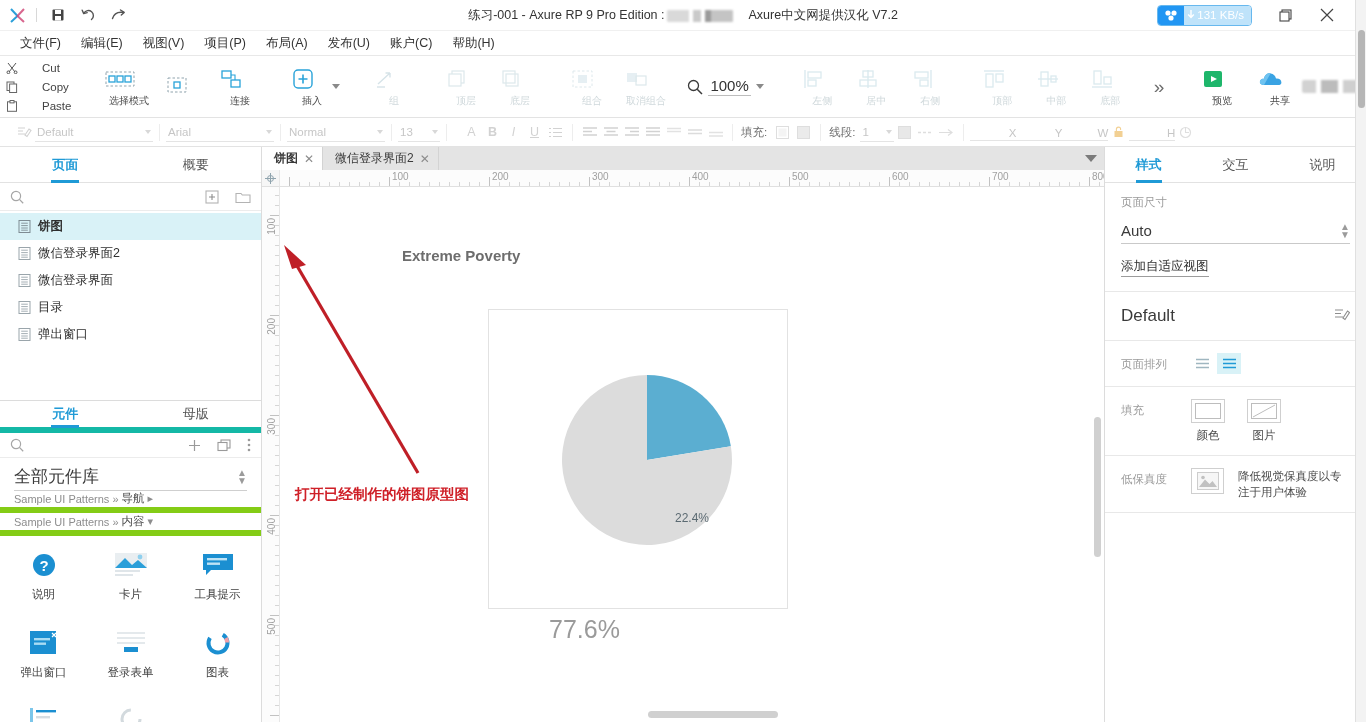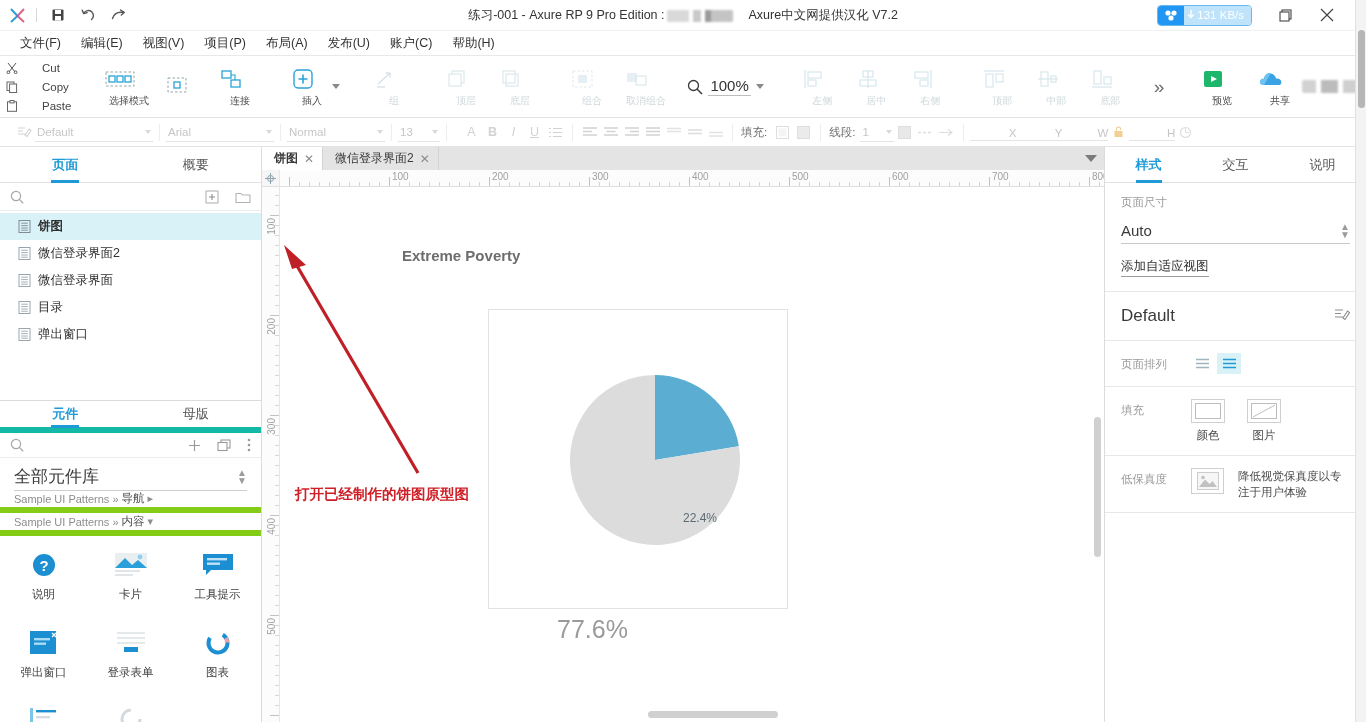--- a/index.html
+++ b/index.html
@@ -173,21 +173,21 @@
   .tickmaj { height: 9px; background: #c2c2c2; }
   .tickmin { height: 4px; }
   .rlabel { position: absolute; top: 1px; font-size: 10px; color: #a0a0a0; }
   .vtick { position: absolute; right: 0; height: 1px; background: #d6d6d6; }
   .vtickmaj { width: 9px; background: #c2c2c2; }
   .vtickmin { width: 4px; }
   .vlabel { position: absolute; right: 2px; font-size: 10px; color: #a0a0a0; writing-mode: vertical-rl; text-orientation: mixed; transform: rotate(180deg); }
 
   .chart-title { position: absolute; left: 122px; top: 60px; font-size: 15px; font-weight: bold; color: #6d6d6d; }
   .chart-box { position: absolute; left: 208px; top: 122px; width: 300px; height: 300px; border: 1px solid #e2e2e2; background: #fff; }
-  .pie-wrap { position: absolute; left: 16px; top: 0; width: 300px; height: 300px; }
+  .pie-wrap { position: absolute; left: 8px; top: 0; width: 300px; height: 300px; }
   .slice-label-a { position: absolute; left: 178px; top: 201px; font-size: 12px; color: #5b6a72; }
   .slice-label-b { position: absolute; left: 52px; top: 305px; font-size: 25px; color: #9a9a9a; }
   .annot-text { position: absolute; left: 15px; top: 298px; font-size: 14.5px; font-weight: bold; color: #cf2028; white-space: nowrap; }
   .arrow-svg { position: absolute; left: -40px; top: 0px; pointer-events: none; }
 
   .vscroll-track { position: absolute; right: 3px; top: 230px; width: 7px; height: 140px; background: #d0d0d0; border-radius: 4px; }
   .hscroll-track { position: absolute; left: 368px; bottom: 4px; height: 7px; width: 130px; background: #d0d0d0; border-radius: 4px; }
 
   
   .rightbar { width: 262px; flex: 0 0 262px; border-left: 1px solid #dcdcdc; background: #fff; display: flex; flex-direction: column; }

